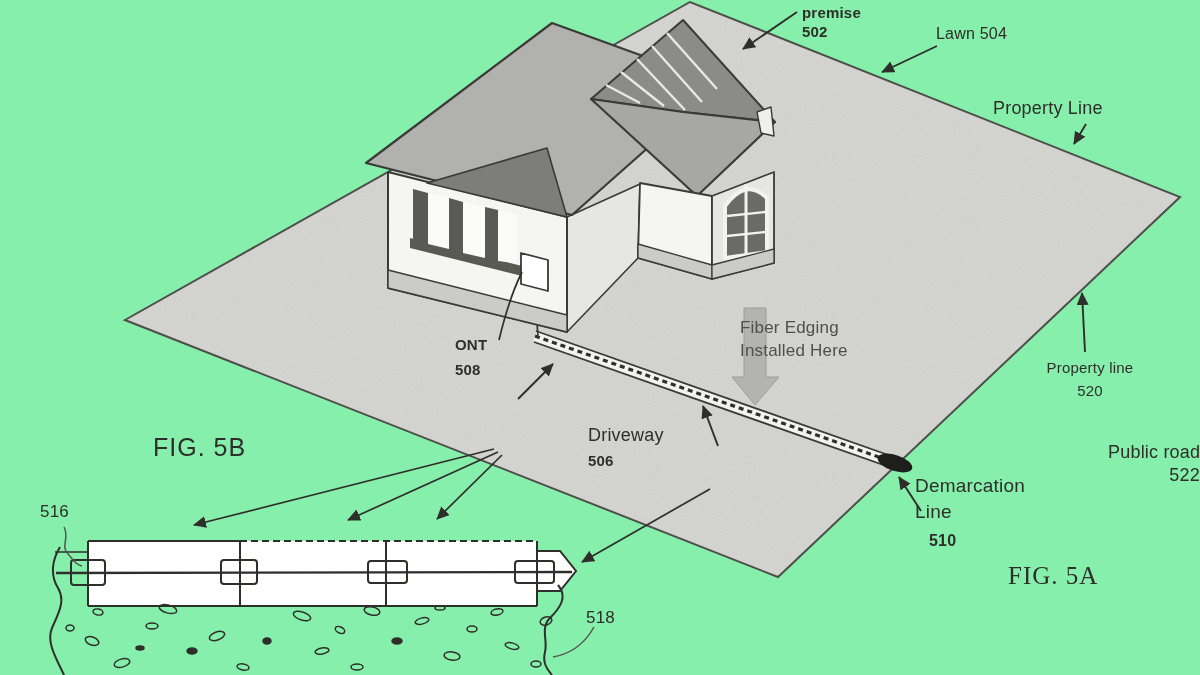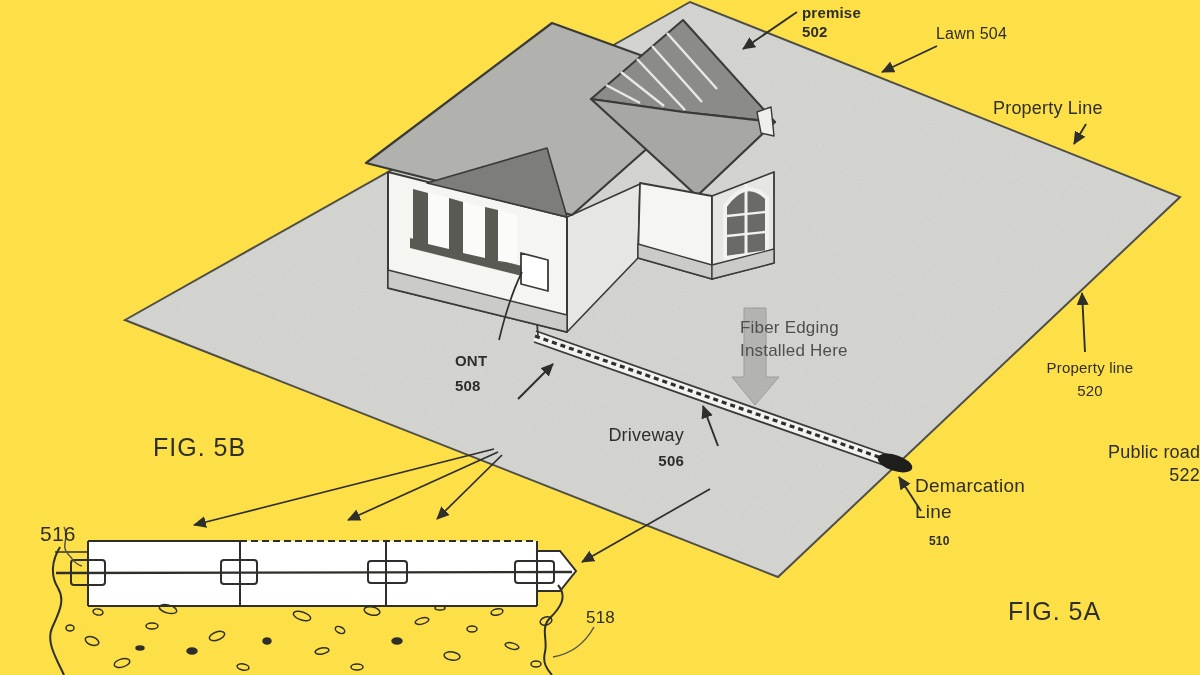--- a/index.html
+++ b/index.html
@@ -1,18 +1,18 @@
 <!DOCTYPE html>
 <html style="--ink: #2e2e2a; --line: #3a3a36; --lawn: #d5d5d2; --lawn-edge: #4a4a46; --roof-light: #b1b1ae; --roof-dark: #7d7d7a; --roof-mid: #a7a7a4; --roof-stripe-band: #8b8b88; --wall: #f5f5f2; --wall-shade: #e6e6e3; --foundation: #cbcbc8; --window-frame: #5a5a55; --gray-note: #4f4f4b; --block-arrow: #b3b3b0; --demarcation-dot: #1e1e1c;"><head>
 <meta charset="utf-8">
 <style>
   html,body{margin:0;padding:0;background:#ffffff;}
   #canvas{
     position:relative;width:1200px;height:675px;overflow:hidden;
-    background:#fde047;
+    background:#86efac;
     font-family:"Liberation Sans", sans-serif;
     color:var(--ink,#2e2e2a);
   }
   #canvas svg{position:absolute;left:0;top:0;}
   .lbl{position:absolute;white-space:nowrap;color:var(--ink,#2e2e2a);
        font-size:15px;font-weight:700;line-height:19px;letter-spacing:.2px;}
   .lbl .ln{display:block;}
   .reg{font-weight:400;}
   .caption{font-size:25px;font-weight:400;letter-spacing:1px;}
   .note{color:var(--gray-note,#4f4f4b);font-size:17px;line-height:23px;font-weight:400;}
@@ -196,57 +196,57 @@
 
   <div class="lbl reg" style="left:993px;top:99px;font-size:18px;">
     <span>Property Line</span>
   </div>
 
   <div class="lbl note" style="left:740px;top:316px;">
     <span class="ln">Fiber Edging</span>
     <span class="ln">Installed Here</span>
   </div>
 
-  <div class="lbl" style="left:455px;top:348px;line-height:25px;">
+  <div class="lbl" style="left:455px;top:332px;line-height:25px;">
     <span class="ln">ONT</span>
     <span class="ln">508</span>
   </div>
 
 
-  <div class="lbl" style="left:588px;top:423px;width:96px;text-align:right;line-height:25px;">
+  <div class="lbl" style="left:588px;top:423px;width:96px;text-align:left;line-height:25px;">
     <span class="ln reg" style="font-size:18px;">Driveway</span>
     <span class="ln" style="font-size:15px;">506</span>
   </div>
 
 
   <div class="lbl reg" style="left:915px;top:473px;font-size:19px;line-height:26px;">
     <span class="ln">Demarcation</span>
     <span class="ln">Line</span>
-    <span class="ln" style="font-size:12px;font-weight:700;padding-left:14px;padding-top:3px;">510</span>
+    <span class="ln" style="font-size:16px;font-weight:700;padding-left:14px;padding-top:3px;">510</span>
   </div>
 
   <div class="lbl reg" style="left:1035px;top:356px;width:110px;text-align:center;font-size:15px;line-height:23px;">
     <span class="ln">Property line</span>
     <span class="ln">520</span>
   </div>
 
   <div class="lbl reg" style="left:1108px;top:441px;width:92px;text-align:right;font-size:18px;line-height:23px;">
     <span class="ln">Public road</span>
     <span class="ln">522</span>
   </div>
 
-  <div class="lbl caption" style="left:1008px;top:602px;">
+  <div class="lbl caption" style="left:1008px;top:566px;font-family:Liberation Serif, serif;">
     <span>FIG. 5A</span>
   </div>
 
   <div class="lbl caption" style="left:153px;top:438px;">
     <span>FIG. 5B</span>
   </div>
 
-  <div class="lbl reg" style="left:40px;top:524px;font-size:21px;">
+  <div class="lbl reg" style="left:40px;top:502px;font-size:17px;">
     <span>516</span>
   </div>
 
   <div class="lbl reg" style="left:586px;top:608px;font-size:17px;">
     <span>518</span>
   </div>
 
 </div>
 
 </body></html>

